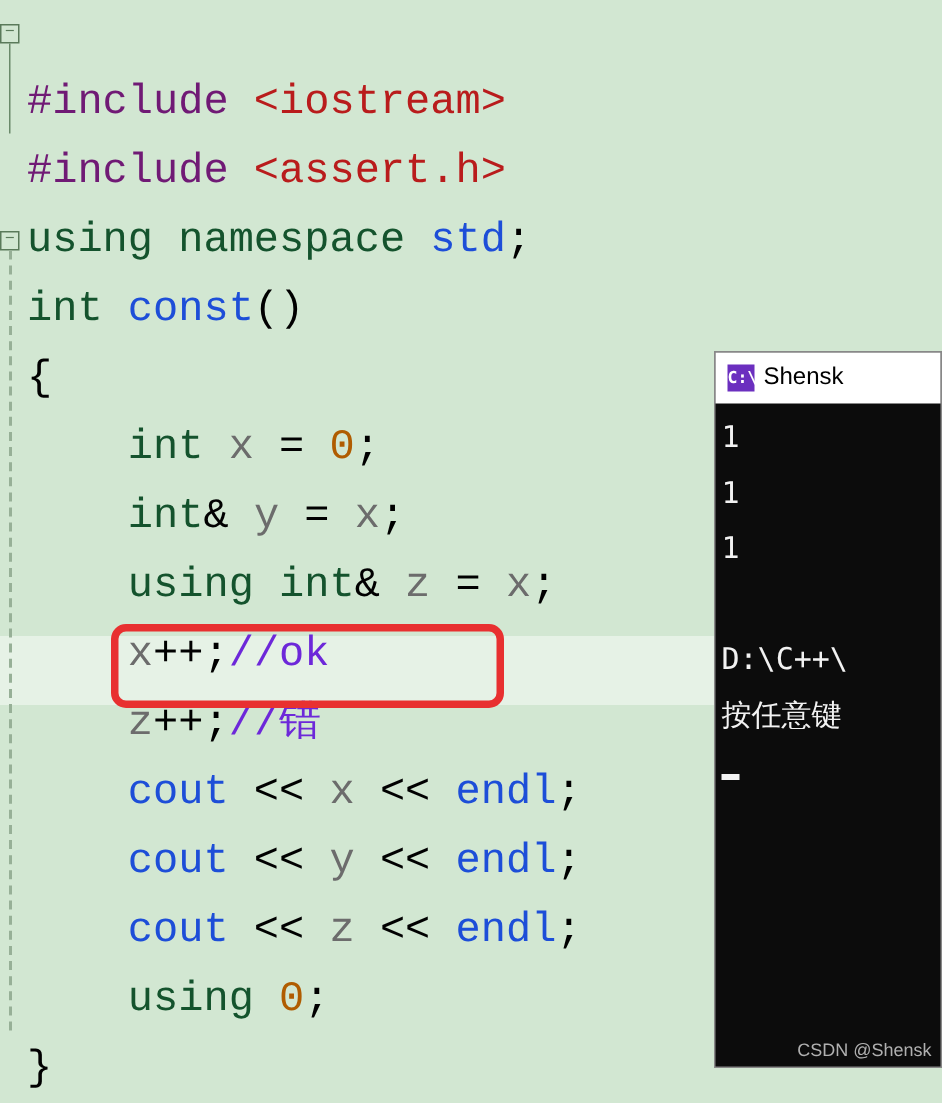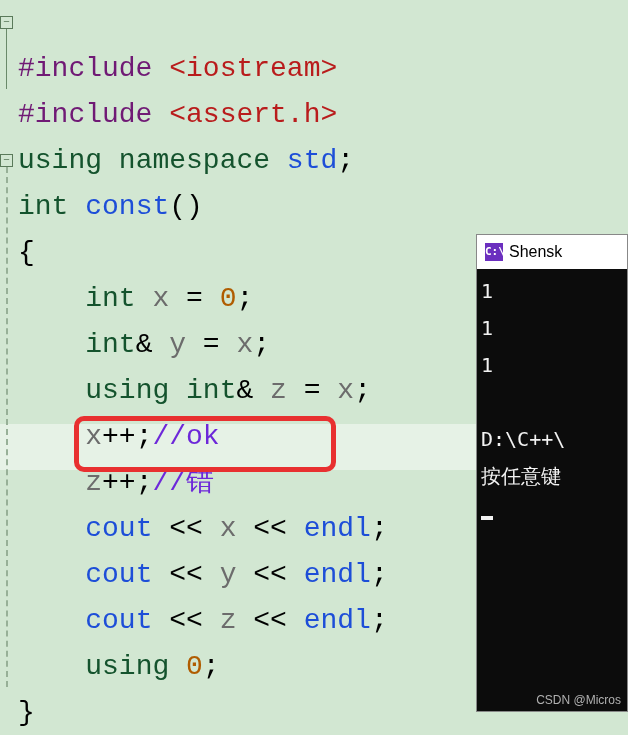--- a/index.html
+++ b/index.html
@@ -174,14 +174,14 @@
     <span class="con-icon">C:\</span>
     <span>Shensk</span>
   </div>
   <div class="con-body"><span>1</span>
 <span>1</span>
 <span>1</span>
 
 <span>D:\C++\</span>
 <span>按任意键</span>
 <span class="cursor"></span></div>
-  <div class="watermark">CSDN @Micros</div>
+  <div class="watermark">CSDN @Shensk</div>
 </div>
 
 </body></html>

